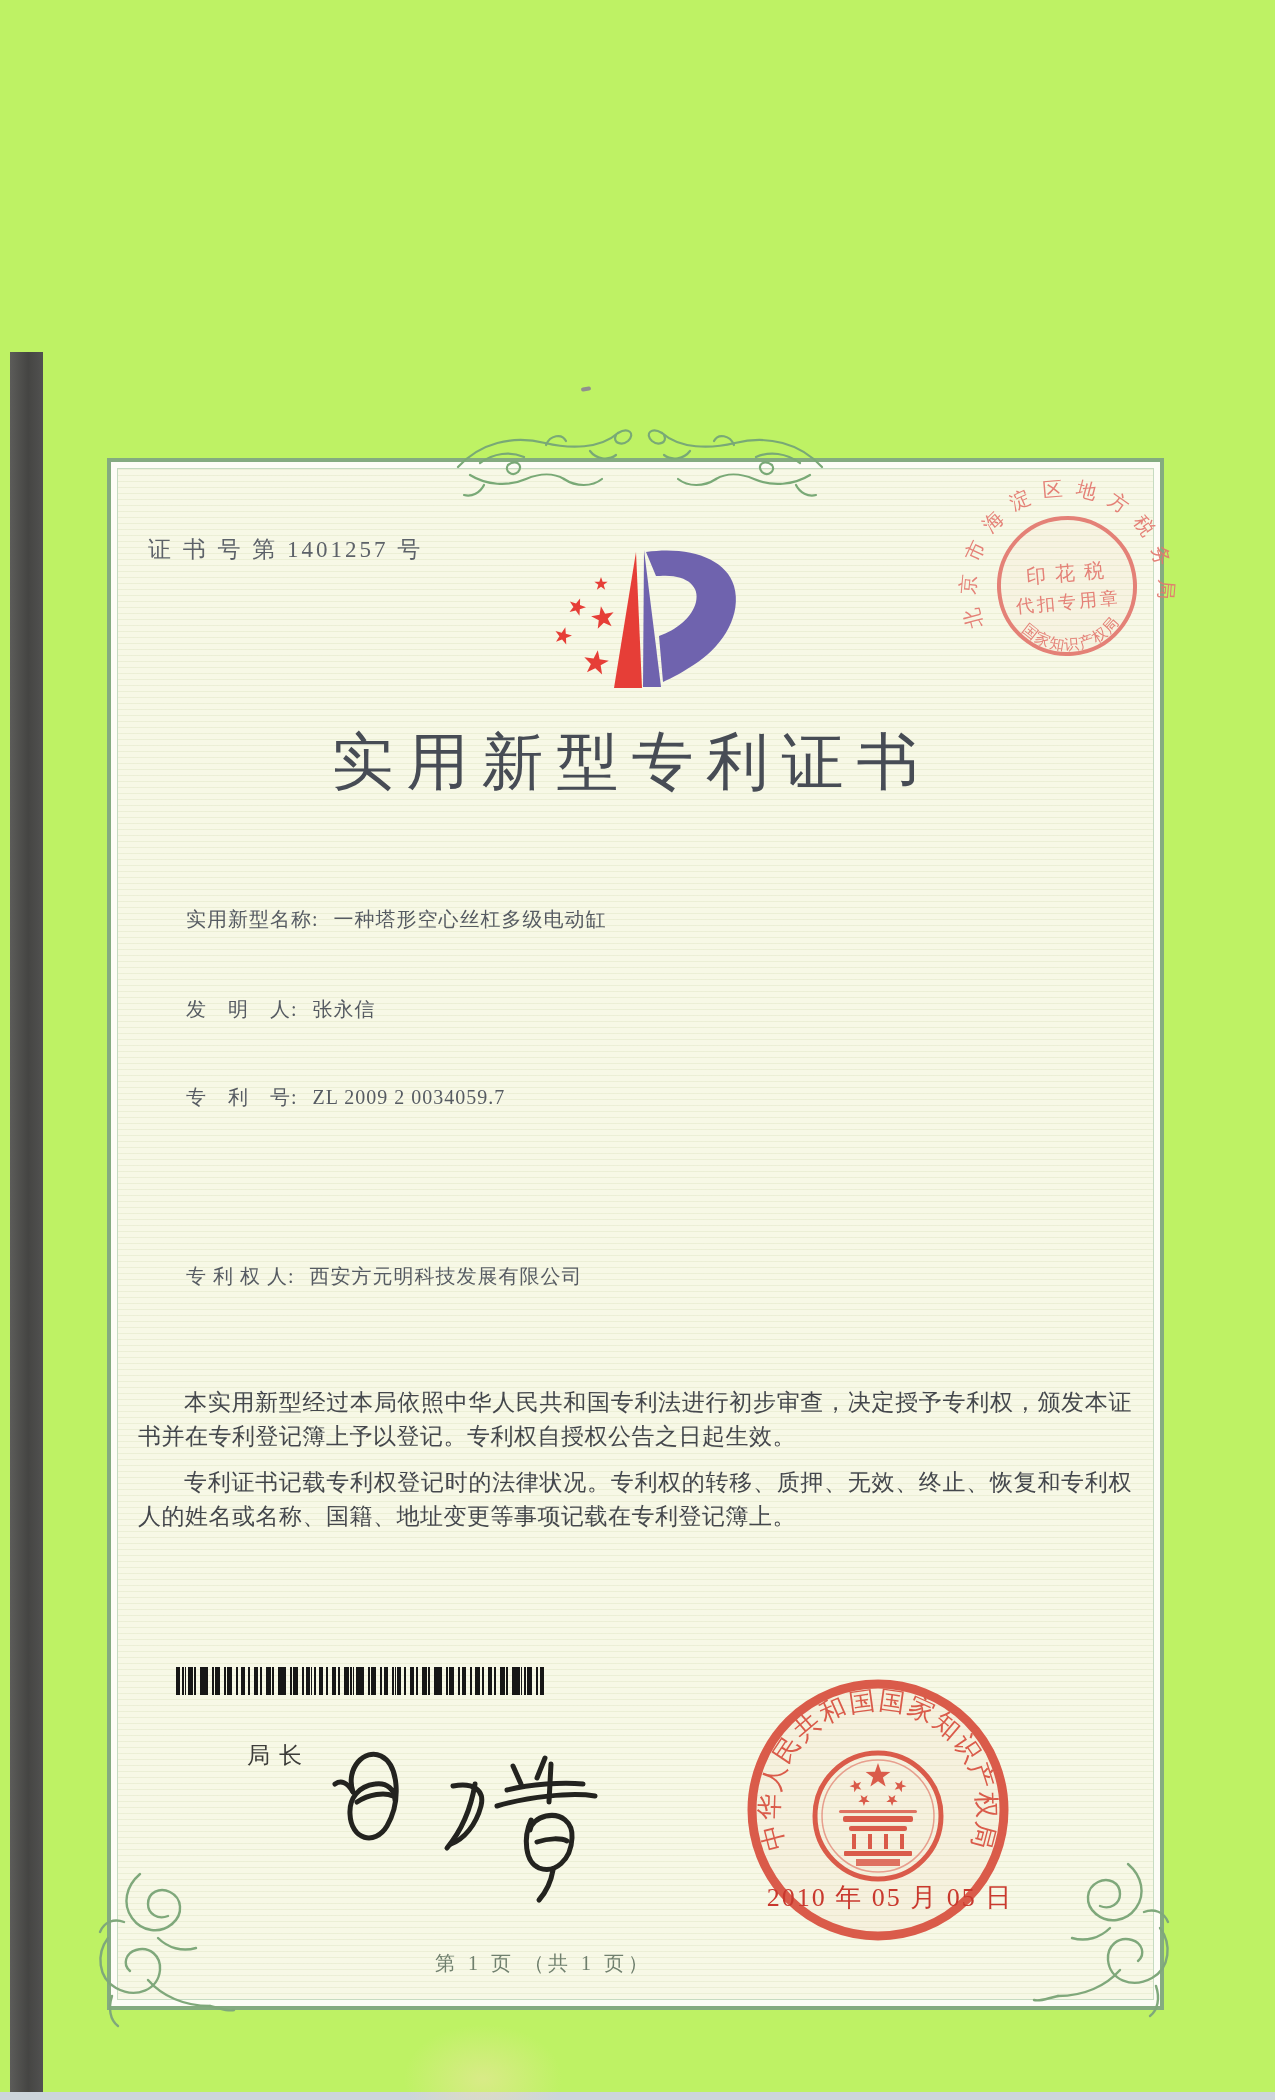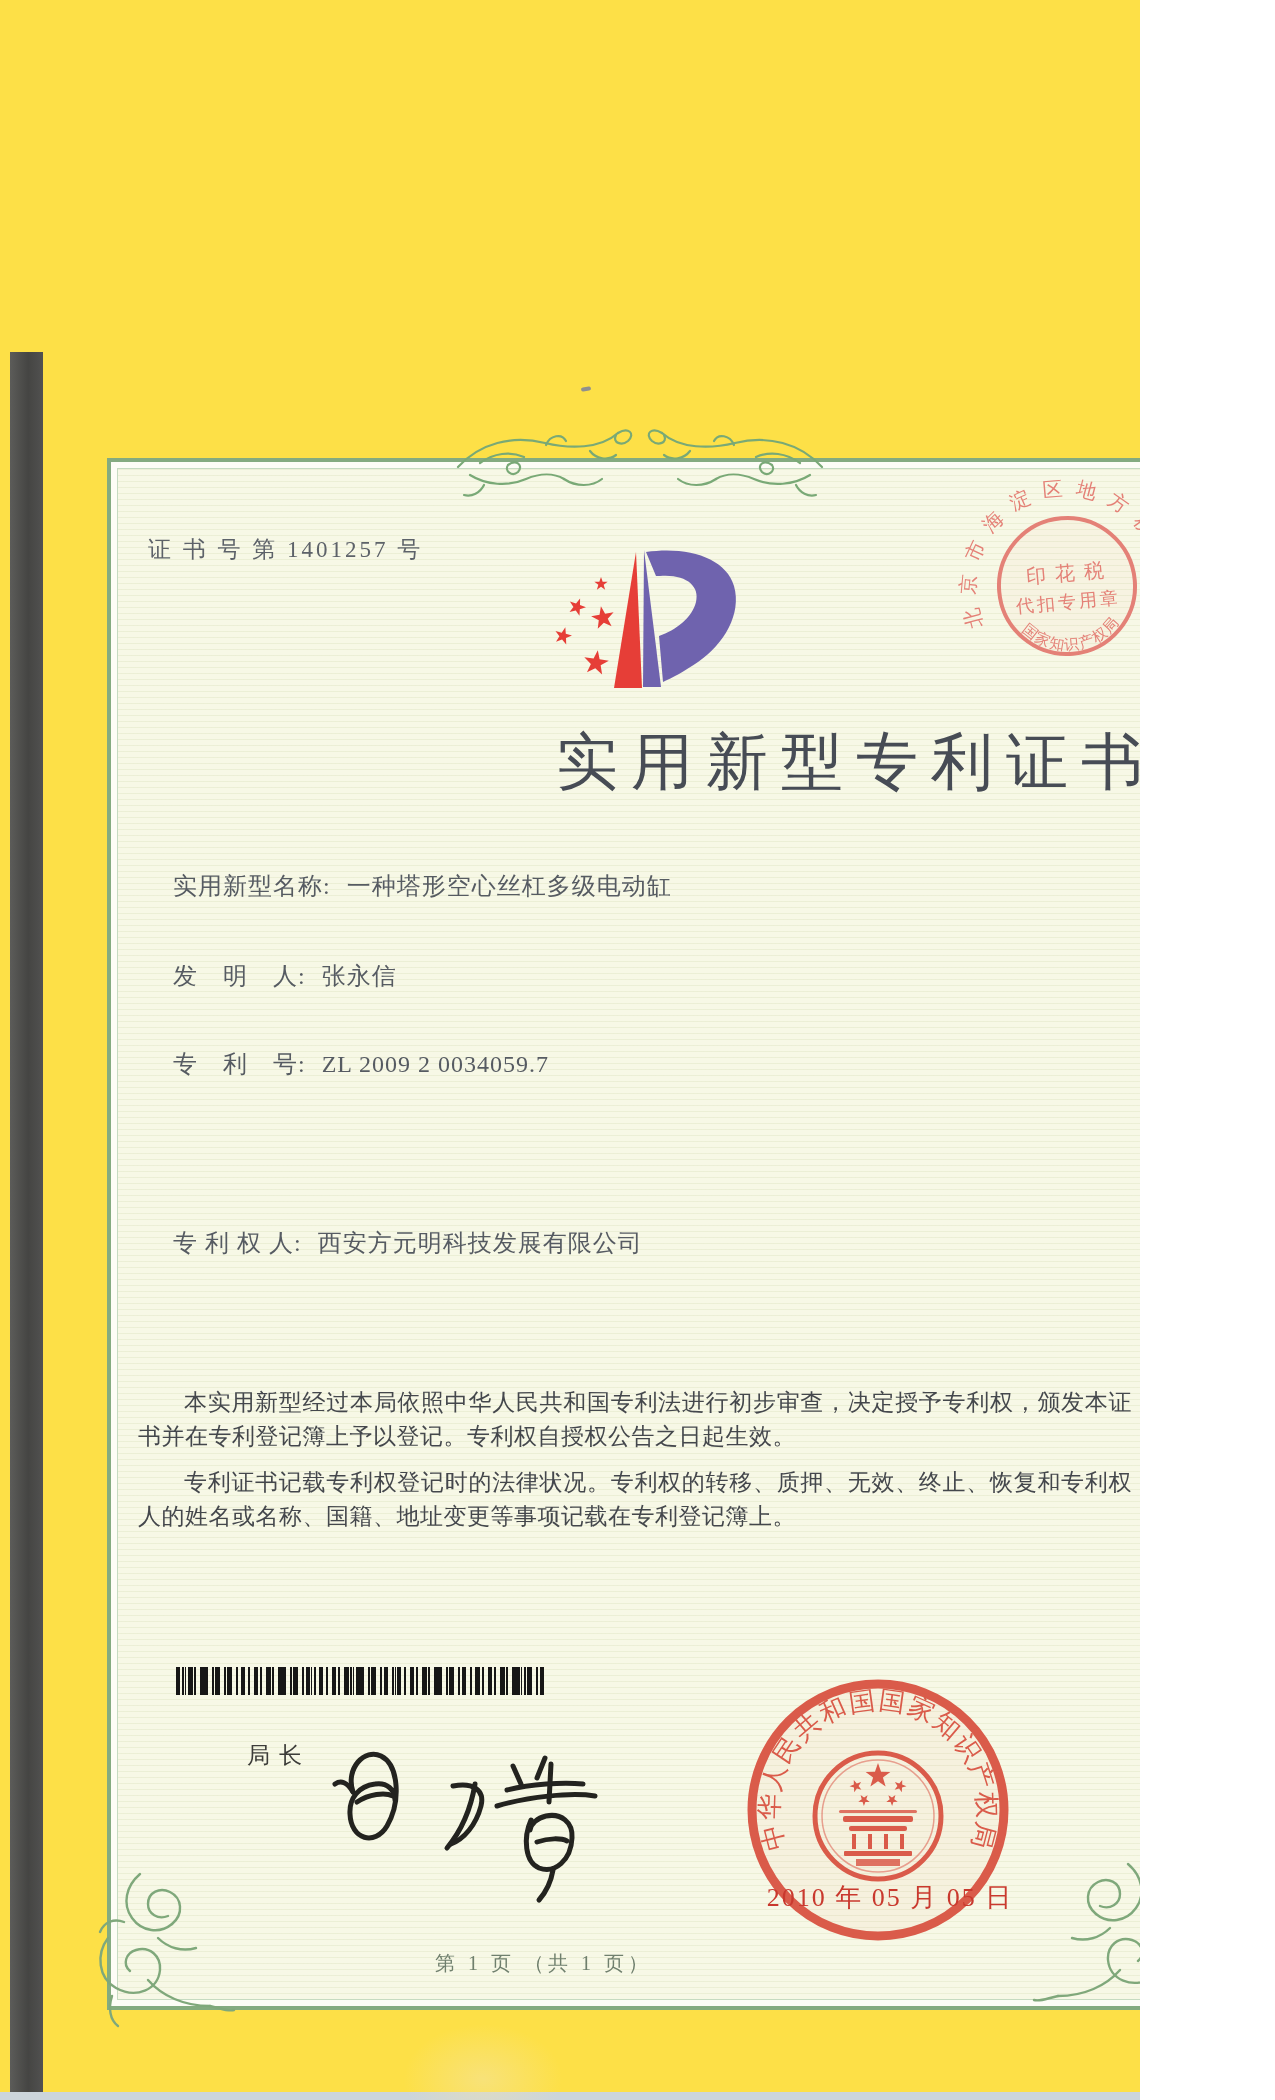--- a/index.html
+++ b/index.html
@@ -1,17 +1,17 @@
 <!DOCTYPE html>
 <html><head>
 <meta charset="utf-8">
 <style>
   html,body{margin:0;padding:0;background:#ffffff;}
   #canvas{
-    position:relative;width:1140px;height:2100px;background:#fde047;overflow:hidden;
+    position:relative;width:1275px;height:2100px;background:#bef264;overflow:hidden;
     font-family:"Liberation Serif","DejaVu Serif",serif;
   }
   
   .binding-strip{position:absolute;left:10px;top:352px;width:33px;height:1748px;
     background:linear-gradient(90deg,#5c5c59 0%,#454543 55%,#515150 100%);}
   .bottom-edge{position:absolute;left:0;top:2092px;width:1275px;height:8px;background:#ccd5db;}
   .speck{position:absolute;left:581px;top:387px;width:10px;height:4px;background:#90908e;
     border-radius:2px;transform:rotate(-10deg);}
   
   .frame{position:absolute;left:107px;top:458px;width:1049px;height:1544px;
@@ -19,23 +19,23 @@
   .frame-inner{position:absolute;left:6px;top:6px;right:6px;bottom:6px;
     border:1px solid #c6dbc1;
     background-color:#f7f8e6;
     background-image:repeating-linear-gradient(180deg,rgba(176,190,128,0.16) 0px,rgba(176,190,128,0.16) 1px,rgba(0,0,0,0) 1px,rgba(0,0,0,0) 6px);}
   .blotch{position:absolute;left:285px;top:1555px;width:160px;height:110px;border-radius:50%;
     background:radial-gradient(ellipse at center,rgba(243,228,170,0.5),rgba(243,228,170,0) 70%);}
   
   .orn{position:absolute;}
   
   .cert-no{position:absolute;left:148px;top:534px;font-size:23px;letter-spacing:3px;color:#5d6269;white-space:nowrap;}
-  .title{position:absolute;left:107px;top:720px;width:1049px;text-align:right;
+  .title{position:absolute;left:107px;top:720px;width:1049px;text-align:center;
     font-size:62px;letter-spacing:13px;color:#474c55;white-space:nowrap;}
-  .field{position:absolute;left:173px;font-size:24px;color:#565b62;letter-spacing:1px;white-space:nowrap;}
+  .field{position:absolute;left:186px;font-size:20px;color:#565b62;letter-spacing:1px;white-space:nowrap;margin-top:36px;}
   .field .lbl{display:inline-block;}
   .field .val{display:inline-block;margin-left:9px;}
   .f0{top:870px}.f1{top:960px}.f2{top:1048px}.f3{top:1137px}.f4{top:1227px}.f5{top:1315px}
   .body-text{position:absolute;left:126px;top:1374px;width:1018px;
     font-size:23px;line-height:34px;color:#44474c;text-align:justify;letter-spacing:0.5px;}
   .body-text p{margin:12px;text-indent:2em;}
   .barcode{position:absolute;left:176px;top:1667px;width:368px;height:28px;
     background-image:
       repeating-linear-gradient(90deg,#161616 0px,#161616 2px,rgba(0,0,0,0) 2px,rgba(0,0,0,0) 6px),
       repeating-linear-gradient(90deg,#161616 0px,#161616 4px,rgba(0,0,0,0) 4px,rgba(0,0,0,0) 13px),

